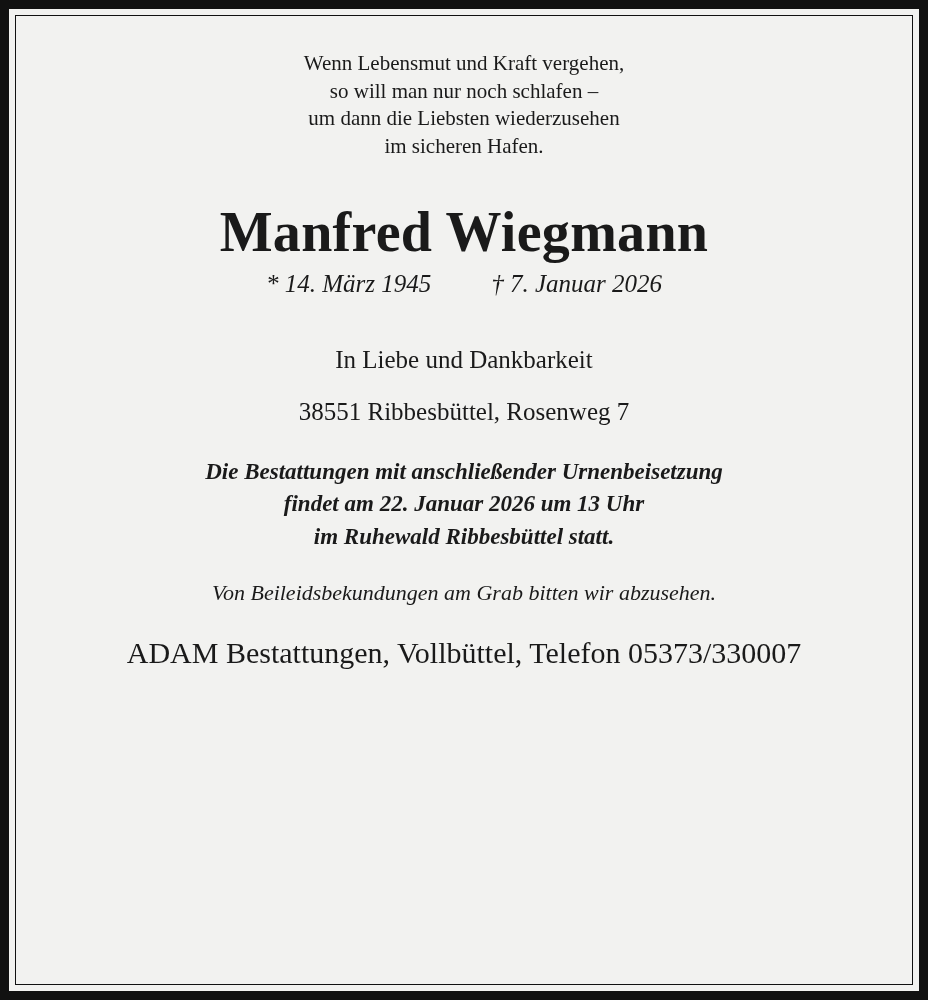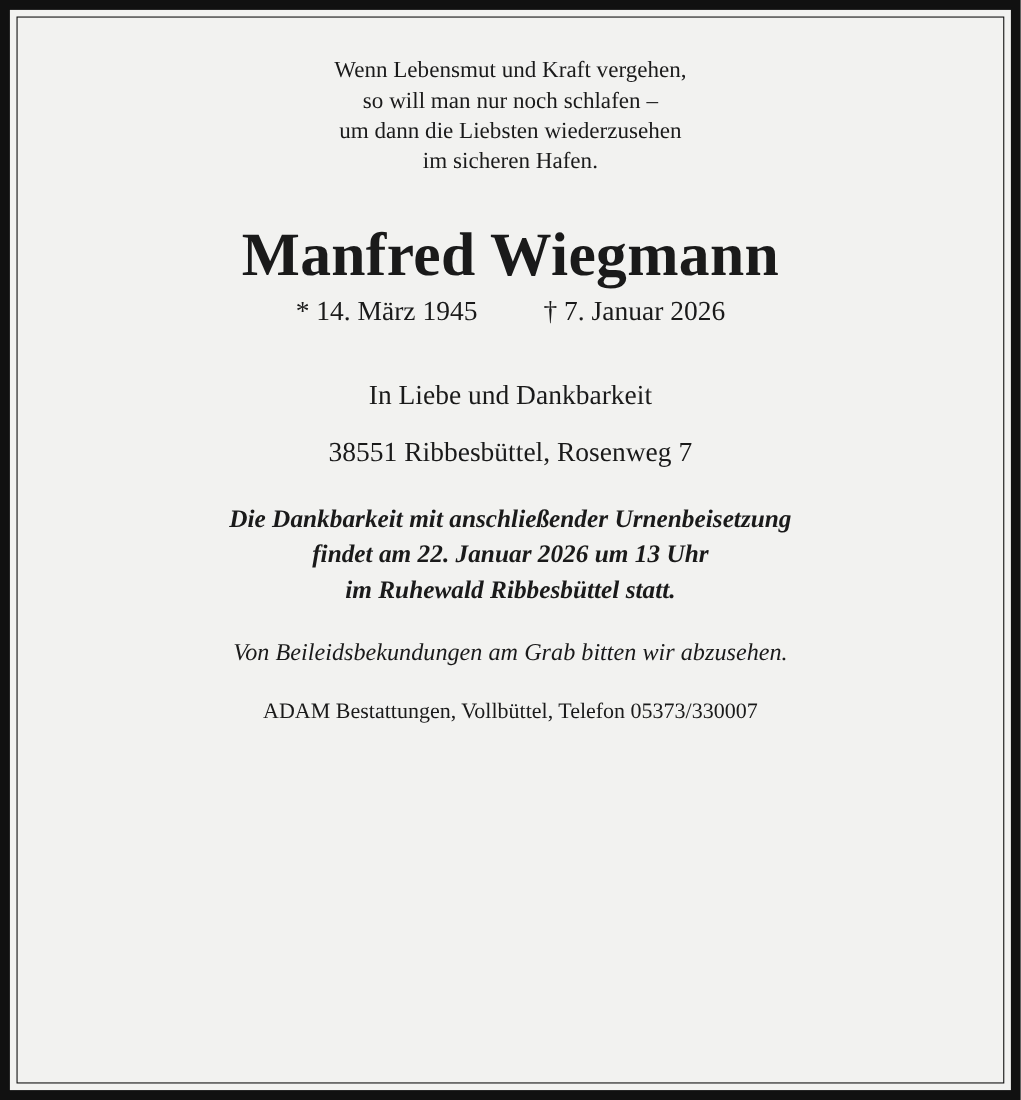--- a/index.html
+++ b/index.html
@@ -55,20 +55,21 @@
   }
   .dates {
     margin-top: 8px;
     font-size: 25px;
     display: flex;
     justify-content: center;
     gap: 60px;
   }
   .dates span {
     white-space: nowrap;
+    font-style: italic;
   }
   .gratitude {
     font-size: 25px;
     margin-top: 48px;
   }
   .family {
     margin-top: 14px;
     font-size: 25px;
     font-weight: bold;
     line-height: 1.43;
@@ -91,21 +92,21 @@
     white-space: nowrap;
   }
   .note {
     margin-top: 26px;
     font-size: 22px;
     font-weight: normal;
     font-style: italic;
   }
   .funeral-home {
     margin-top: 30px;
-    font-size: 20px;
+    font-size: 30px;
   }
 </style>
 </head>
 <body>
 
 <div class="obituary-frame">
   <div class="obituary-inner">
 
     <div class="poem">
       <div>Wenn Lebensmut und Kraft vergehen,</div>
@@ -121,21 +122,21 @@
       <span>* 14. März 1945</span>
       <span>† 7. Januar 2026</span>
     </div>
 
     <div class="gratitude">In Liebe und Dankbarkeit</div>
 
 
     <div class="address">38551 Ribbesbüttel, Rosenweg 7</div>
 
     <div class="service">
-      <div>Die Dankbarkeit mit anschließender Urnenbeisetzung</div>
+      <div>Die Bestattungen mit anschließender Urnenbeisetzung</div>
       <div>findet am 22. Januar 2026 um 13 Uhr</div>
       <div>im Ruhewald Ribbesbüttel statt.</div>
     </div>
 
     <div class="note">Von Beileidsbekundungen am Grab bitten wir abzusehen.</div>
 
     <div class="funeral-home">ADAM Bestattungen, Vollbüttel, Telefon 05373/330007</div>
 
   </div>
 </div>

